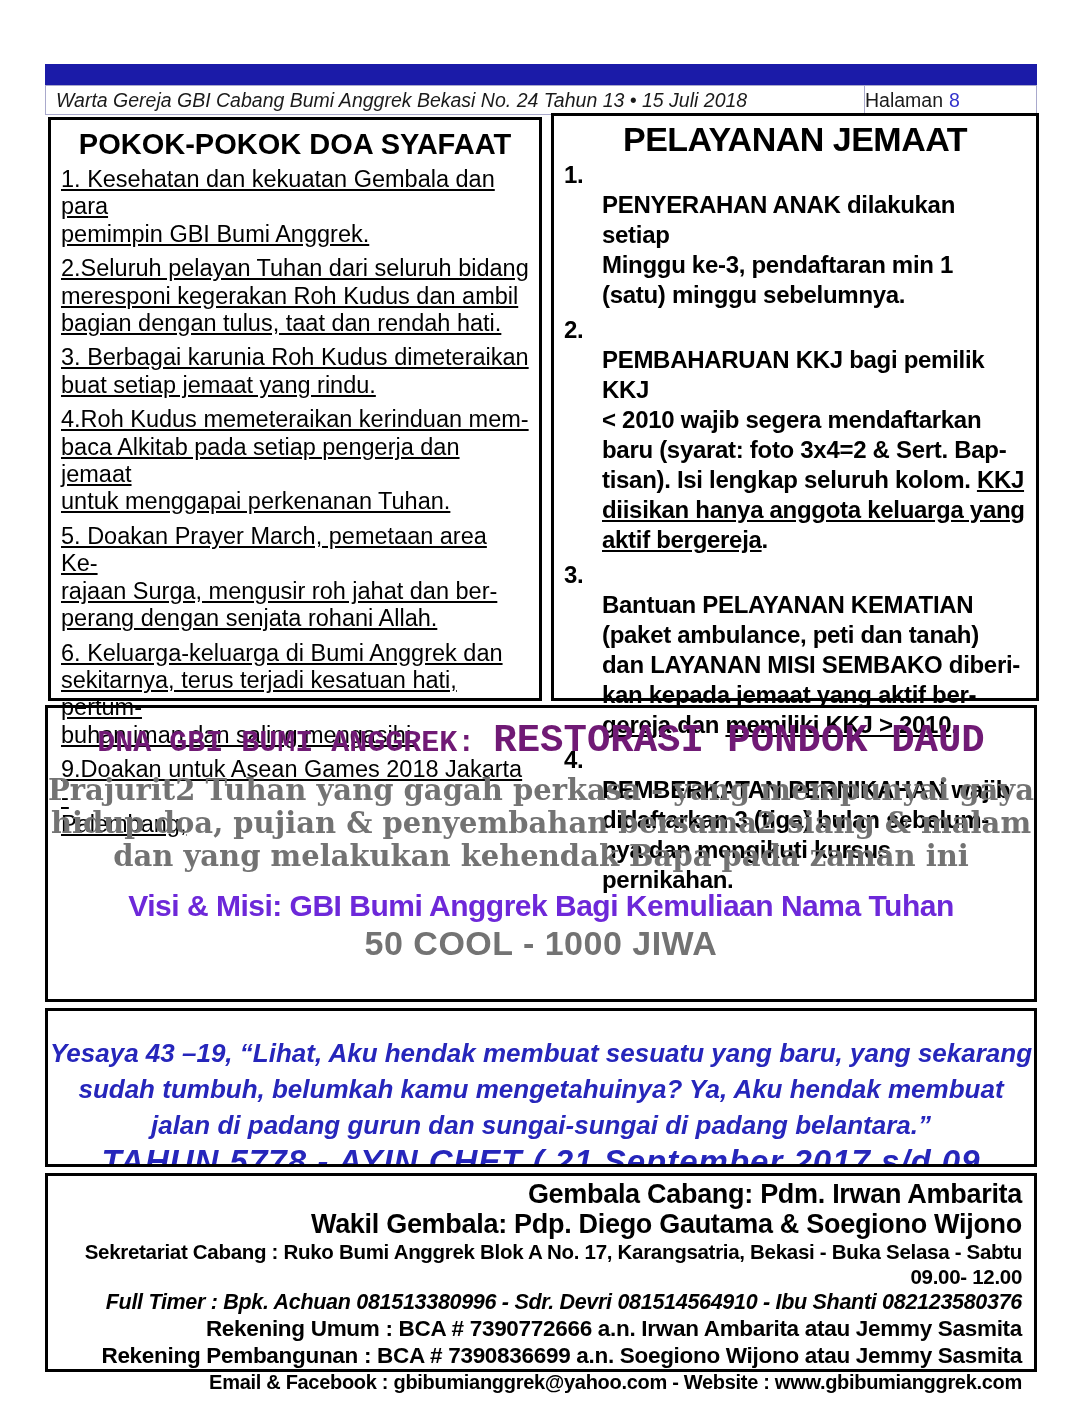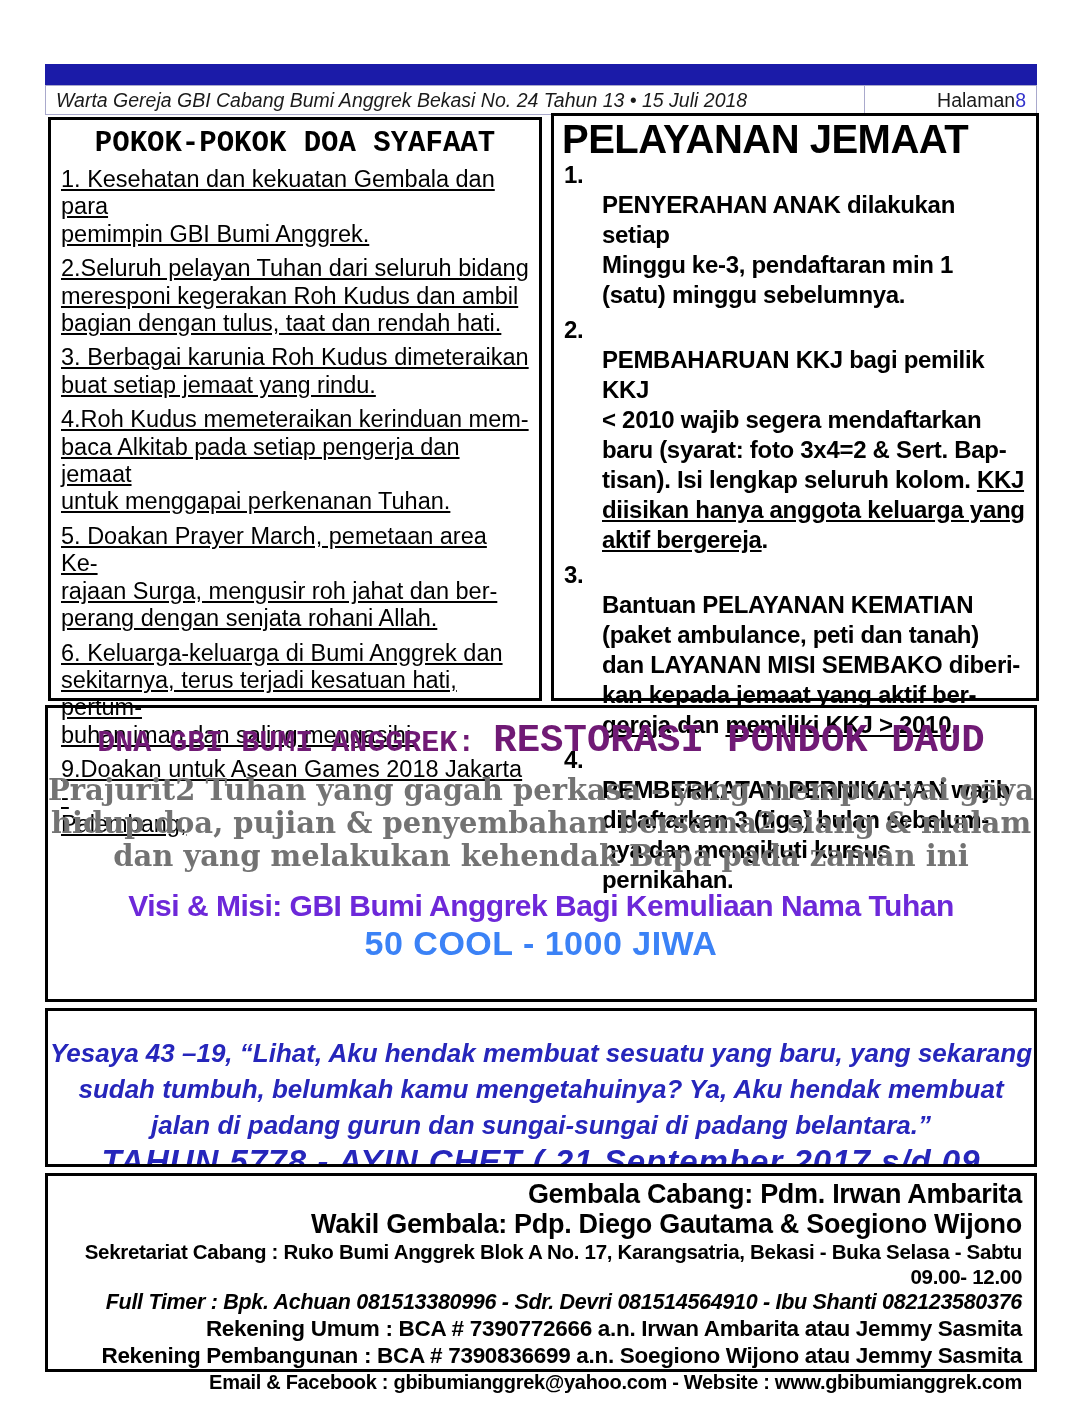--- a/index.html
+++ b/index.html
@@ -8,49 +8,49 @@
     position:relative; width:1080px; height:1412px; background:#ffffff;
     font-family:"Liberation Sans", sans-serif; color:#000; overflow:hidden;
   }
   .topbar { position:absolute; left:45px; top:64px; width:992px; height:21px; background:#1b1ba8; }
   .headrow {
     position:absolute; left:45px; top:85px; width:992px; height:30px;
     border:1px solid #a9a9cc; display:flex; align-items:center;
     font-size:19.5px; color:#1a1a1a;
   }
   .headtitle { flex:1; padding-left:10px; white-space:pre-line;font-style:italic; }
-  .headpage { width:172px; height:100%; border-left:1px solid #a9a9cc; text-align:right; padding-right:10px; display:flex; align-items:center; justify-content:flex-end; }
+  .headpage { width:172px; height:100%; border-left:1px solid #a9a9cc; text-align:right; padding-right:10px; display:flex; align-items:center; gap:6px; }
   .pagenum { color:#3333cc; }
 
   .leftbox {
     position:absolute; left:48px; top:117px; width:494px; height:584px;
     border:3px solid #000; padding:6px 10px 0 10px;
   }
-  .leftbox .title { text-align:center; font-weight:bold; font-size:29px; line-height:36px; margin-bottom:4px;font-family:Liberation Mono, monospace; }
+  .leftbox .title { text-align:center; font-weight:bold; font-size:29px; line-height:36px; margin-bottom:4px; }
   .leftbox p { font-size:23.5px; line-height:27.4px; margin-bottom:7px; white-space:pre-line;text-decoration:underline; }
 
   .rightbox {
     position:absolute; left:551px; top:113px; width:488px; height:588px;
     border:3px solid #000; padding:2px 8px 0 8px; font-weight:bold;
   }
-  .rightbox .title { text-align:left; font-size:40px; line-height:42px; letter-spacing:-0.5px; }
+  .rightbox .title { text-align:center; font-size:34px; line-height:42px; letter-spacing:-0.5px; }
   .ritem { position:relative; padding-left:40px; font-size:24px; line-height:30px; white-space:pre-line; margin-bottom:5px; letter-spacing:-0.3px; }
   .ritem .num { position:absolute; left:2px; top:0; }
   .uline { text-decoration:underline; }
 
   .dnabox {
     position:absolute; left:45px; top:705px; width:992px; height:297px;
     border:3px solid #000; text-align:center; overflow:hidden;
   }
   .dna-title { font-family:Liberation Mono, monospace; font-weight:bold; color:#701a75; margin-top:10px; line-height:46px; }
   .dna-title .small { font-size:30px; }
   .dna-title .large { font-size:39px; }
   .dna-body { font-family:"DejaVu Serif", serif; font-weight:bold; color:#737373; font-size:29px; line-height:33px; white-space:pre-line; margin-top:4px; }
   .vision1 { color:#6d28d9; font-weight:bold; font-size:30px; line-height:36px; margin-top:15px; letter-spacing:-0.5px; }
-  .vision2 { color:#3b82f6; font-weight:bold; font-size:34px; line-height:38px; letter-spacing:0.5px; }
+  .vision2 { color:#737373; font-weight:bold; font-size:34px; line-height:38px; letter-spacing:0.5px; }
 
   .versebox {
     position:absolute; left:45px; top:1008px; width:992px; height:159px;
     border:3px solid #000; text-align:center; overflow:hidden;
   }
   .verse { color:#2626bb; font-weight:bold; font-style:italic; font-size:26px; line-height:36px; white-space:pre-line; margin-top:24px; }
   .yearline { color:#2626bb; font-weight:bold; font-style:italic; font-size:33px; line-height:38px; letter-spacing:1px; }
 
   .contactbox {
     position:absolute; left:45px; top:1173px; width:992px; height:199px;

